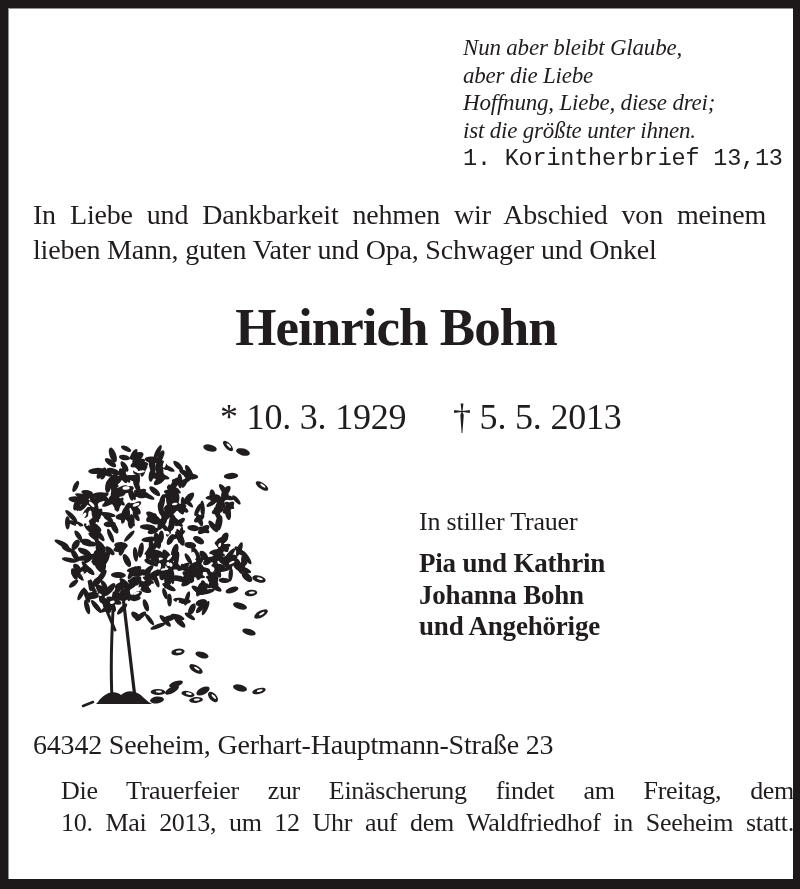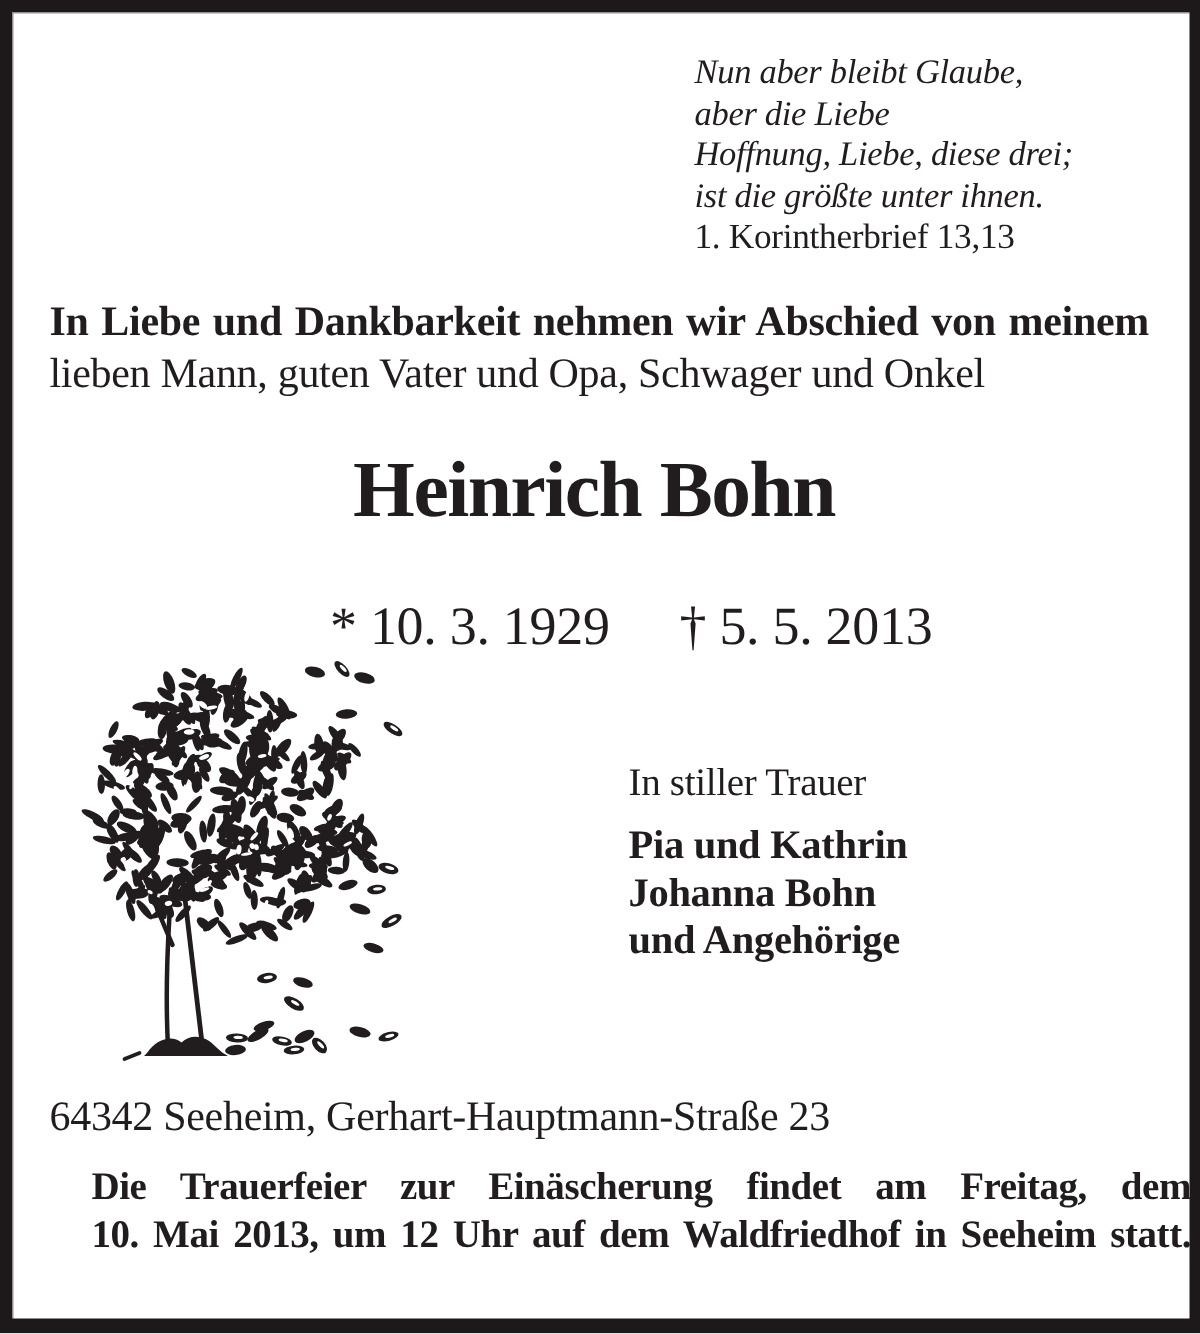--- a/index.html
+++ b/index.html
@@ -19,26 +19,26 @@
     box-shadow:inset 1px 1px 0 0 #949090;
     box-sizing:border-box;
     pointer-events:none;
   }
   .quote{
     position:absolute;left:463px;top:34px;
     font-size:23px;line-height:27.5px;
     letter-spacing:-0.2px;
   }
   .q-line{font-style:italic;}
-  .q-ref{font-style:normal;margin-top:1px;font-size:23.5px;}
+  .q-ref{font-style:normal;margin-top:1px;font-size:23.5px;font-family:Liberation Mono, monospace;}
   .intro{
     position:absolute;left:33px;top:197px;width:733px;
     font-size:28px;line-height:35px;letter-spacing:-0.2px;
   }
-  .jline{text-align:justify;text-align-last:justify;font-weight:bold;}
+  .jline{text-align:justify;text-align-last:justify;}
   .name-row{
     position:absolute;left:0;top:287px;width:792px;
     text-align:center;
     font-size:53px;line-height:80px;font-weight:bold;
     letter-spacing:-1px;
   }
   .date{
     position:absolute;top:402px;
     font-size:36px;line-height:30px;letter-spacing:-0.2px;
   }

